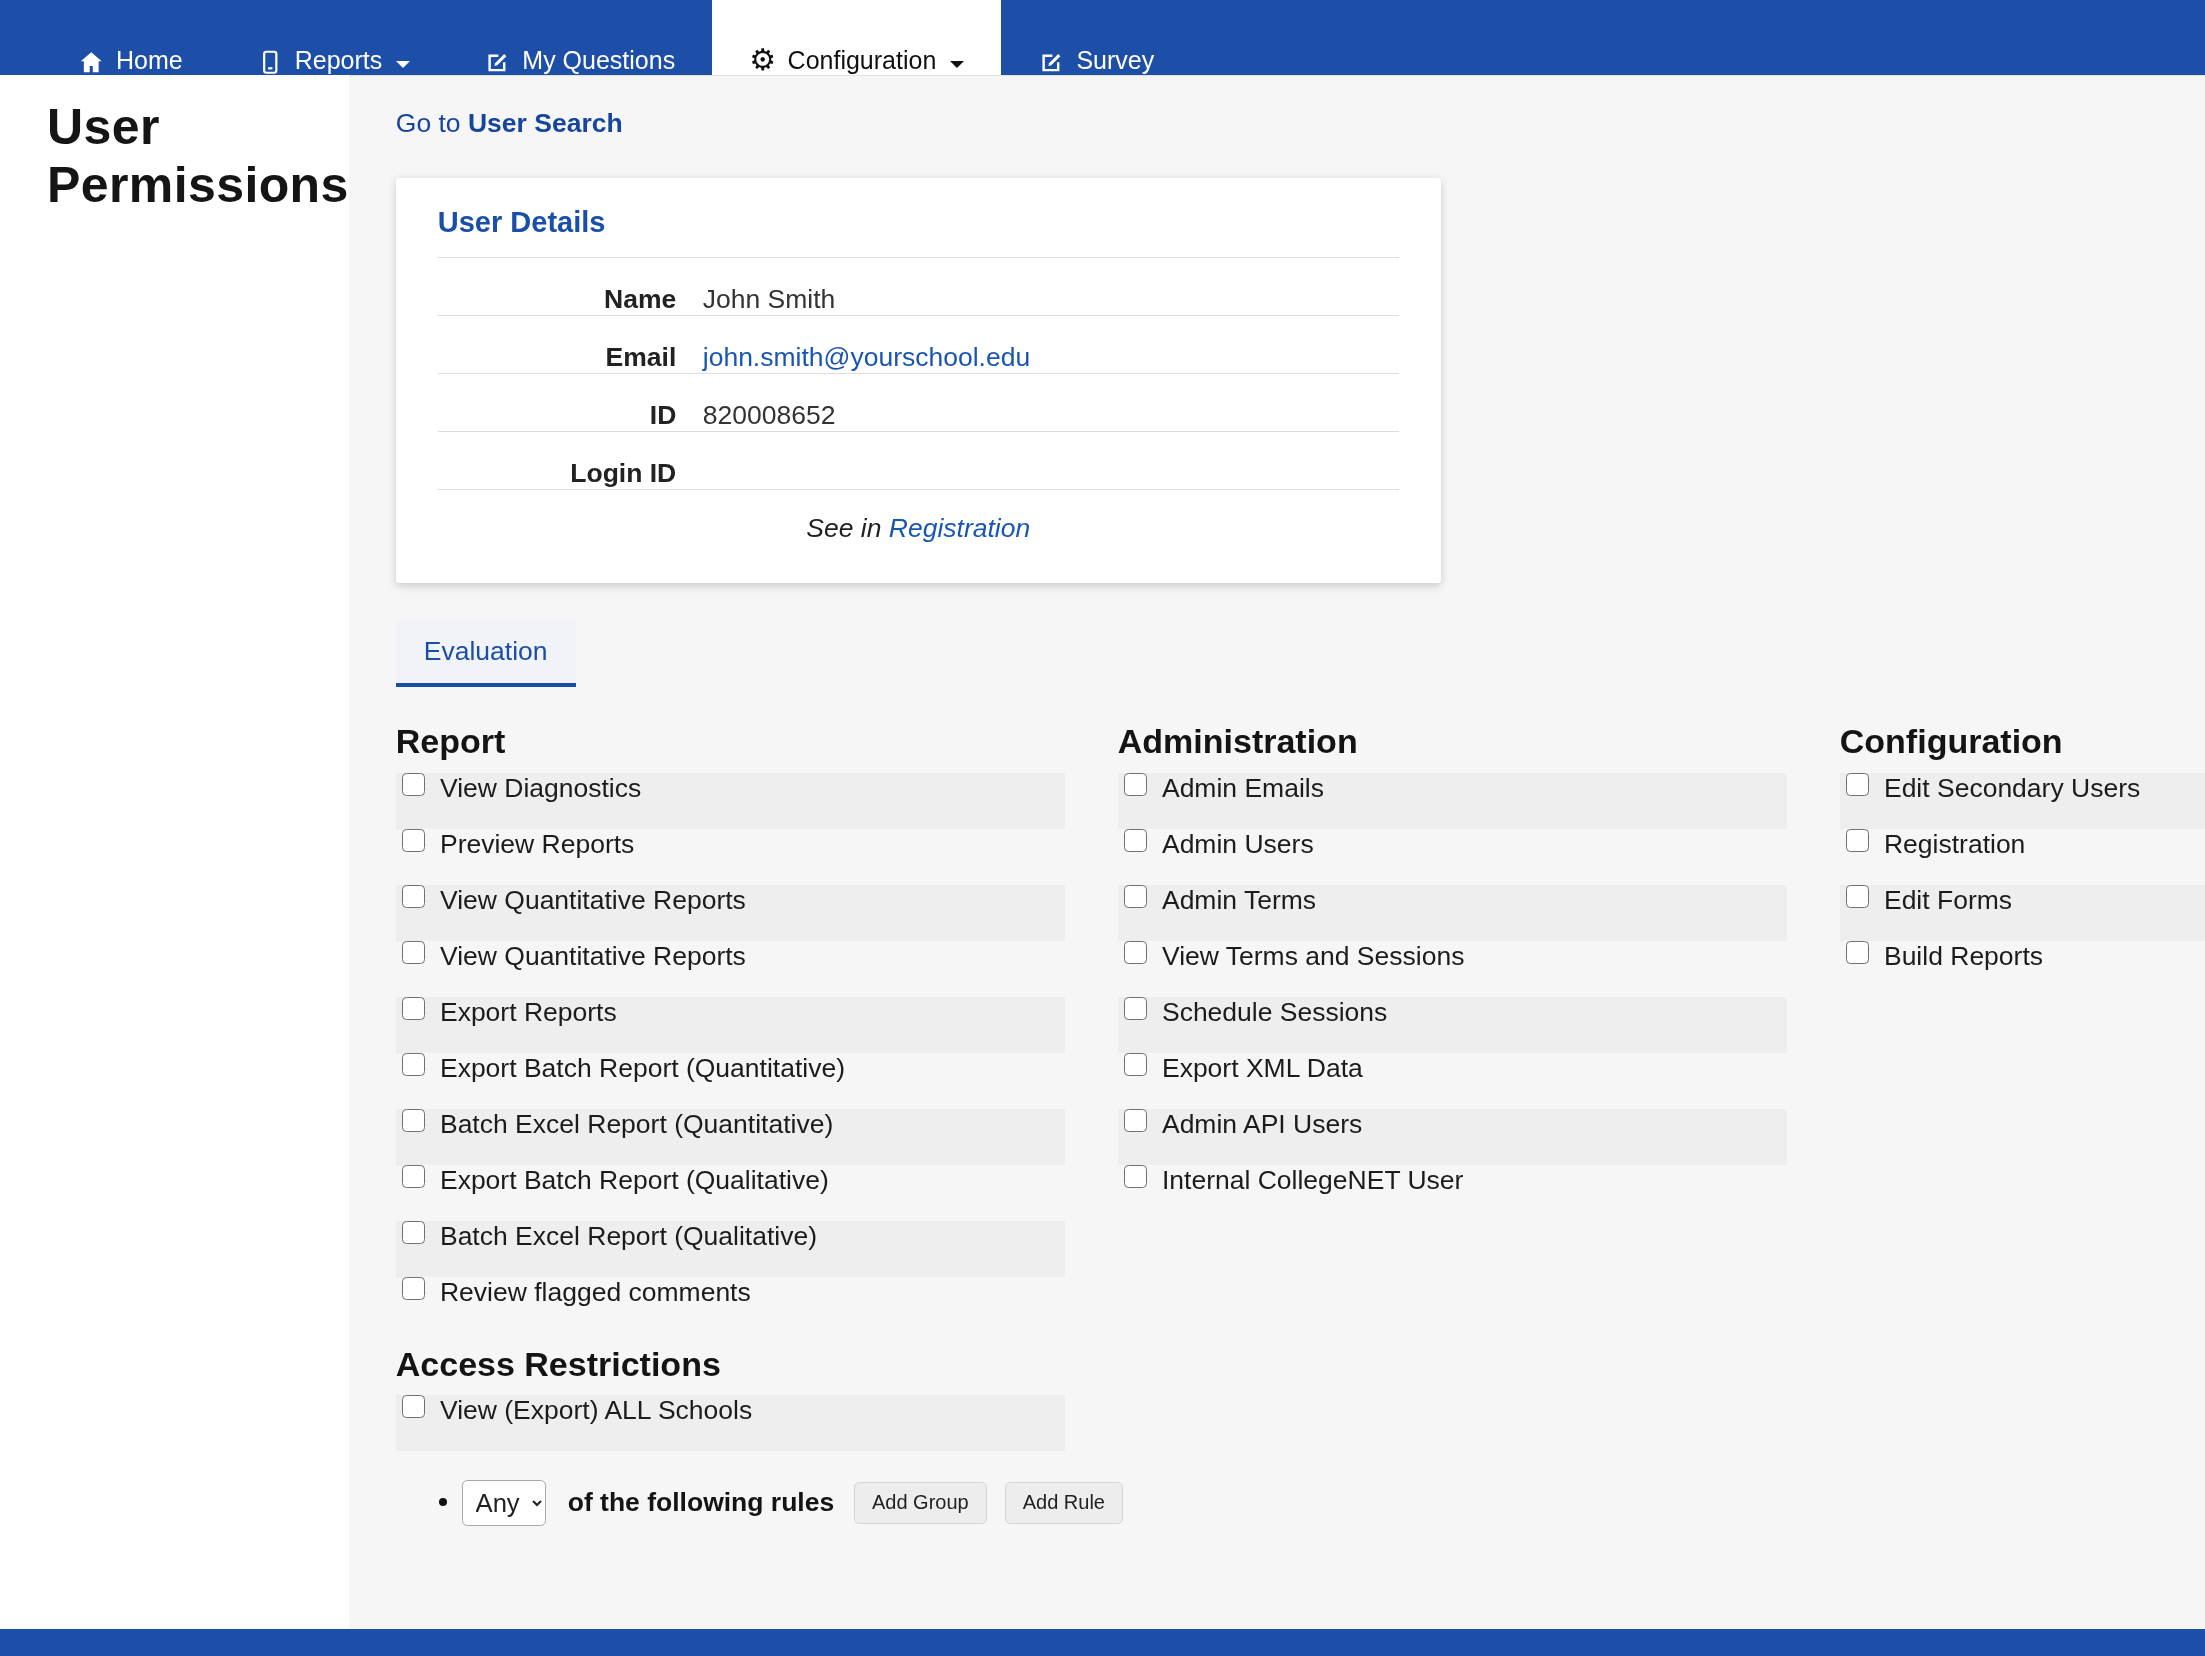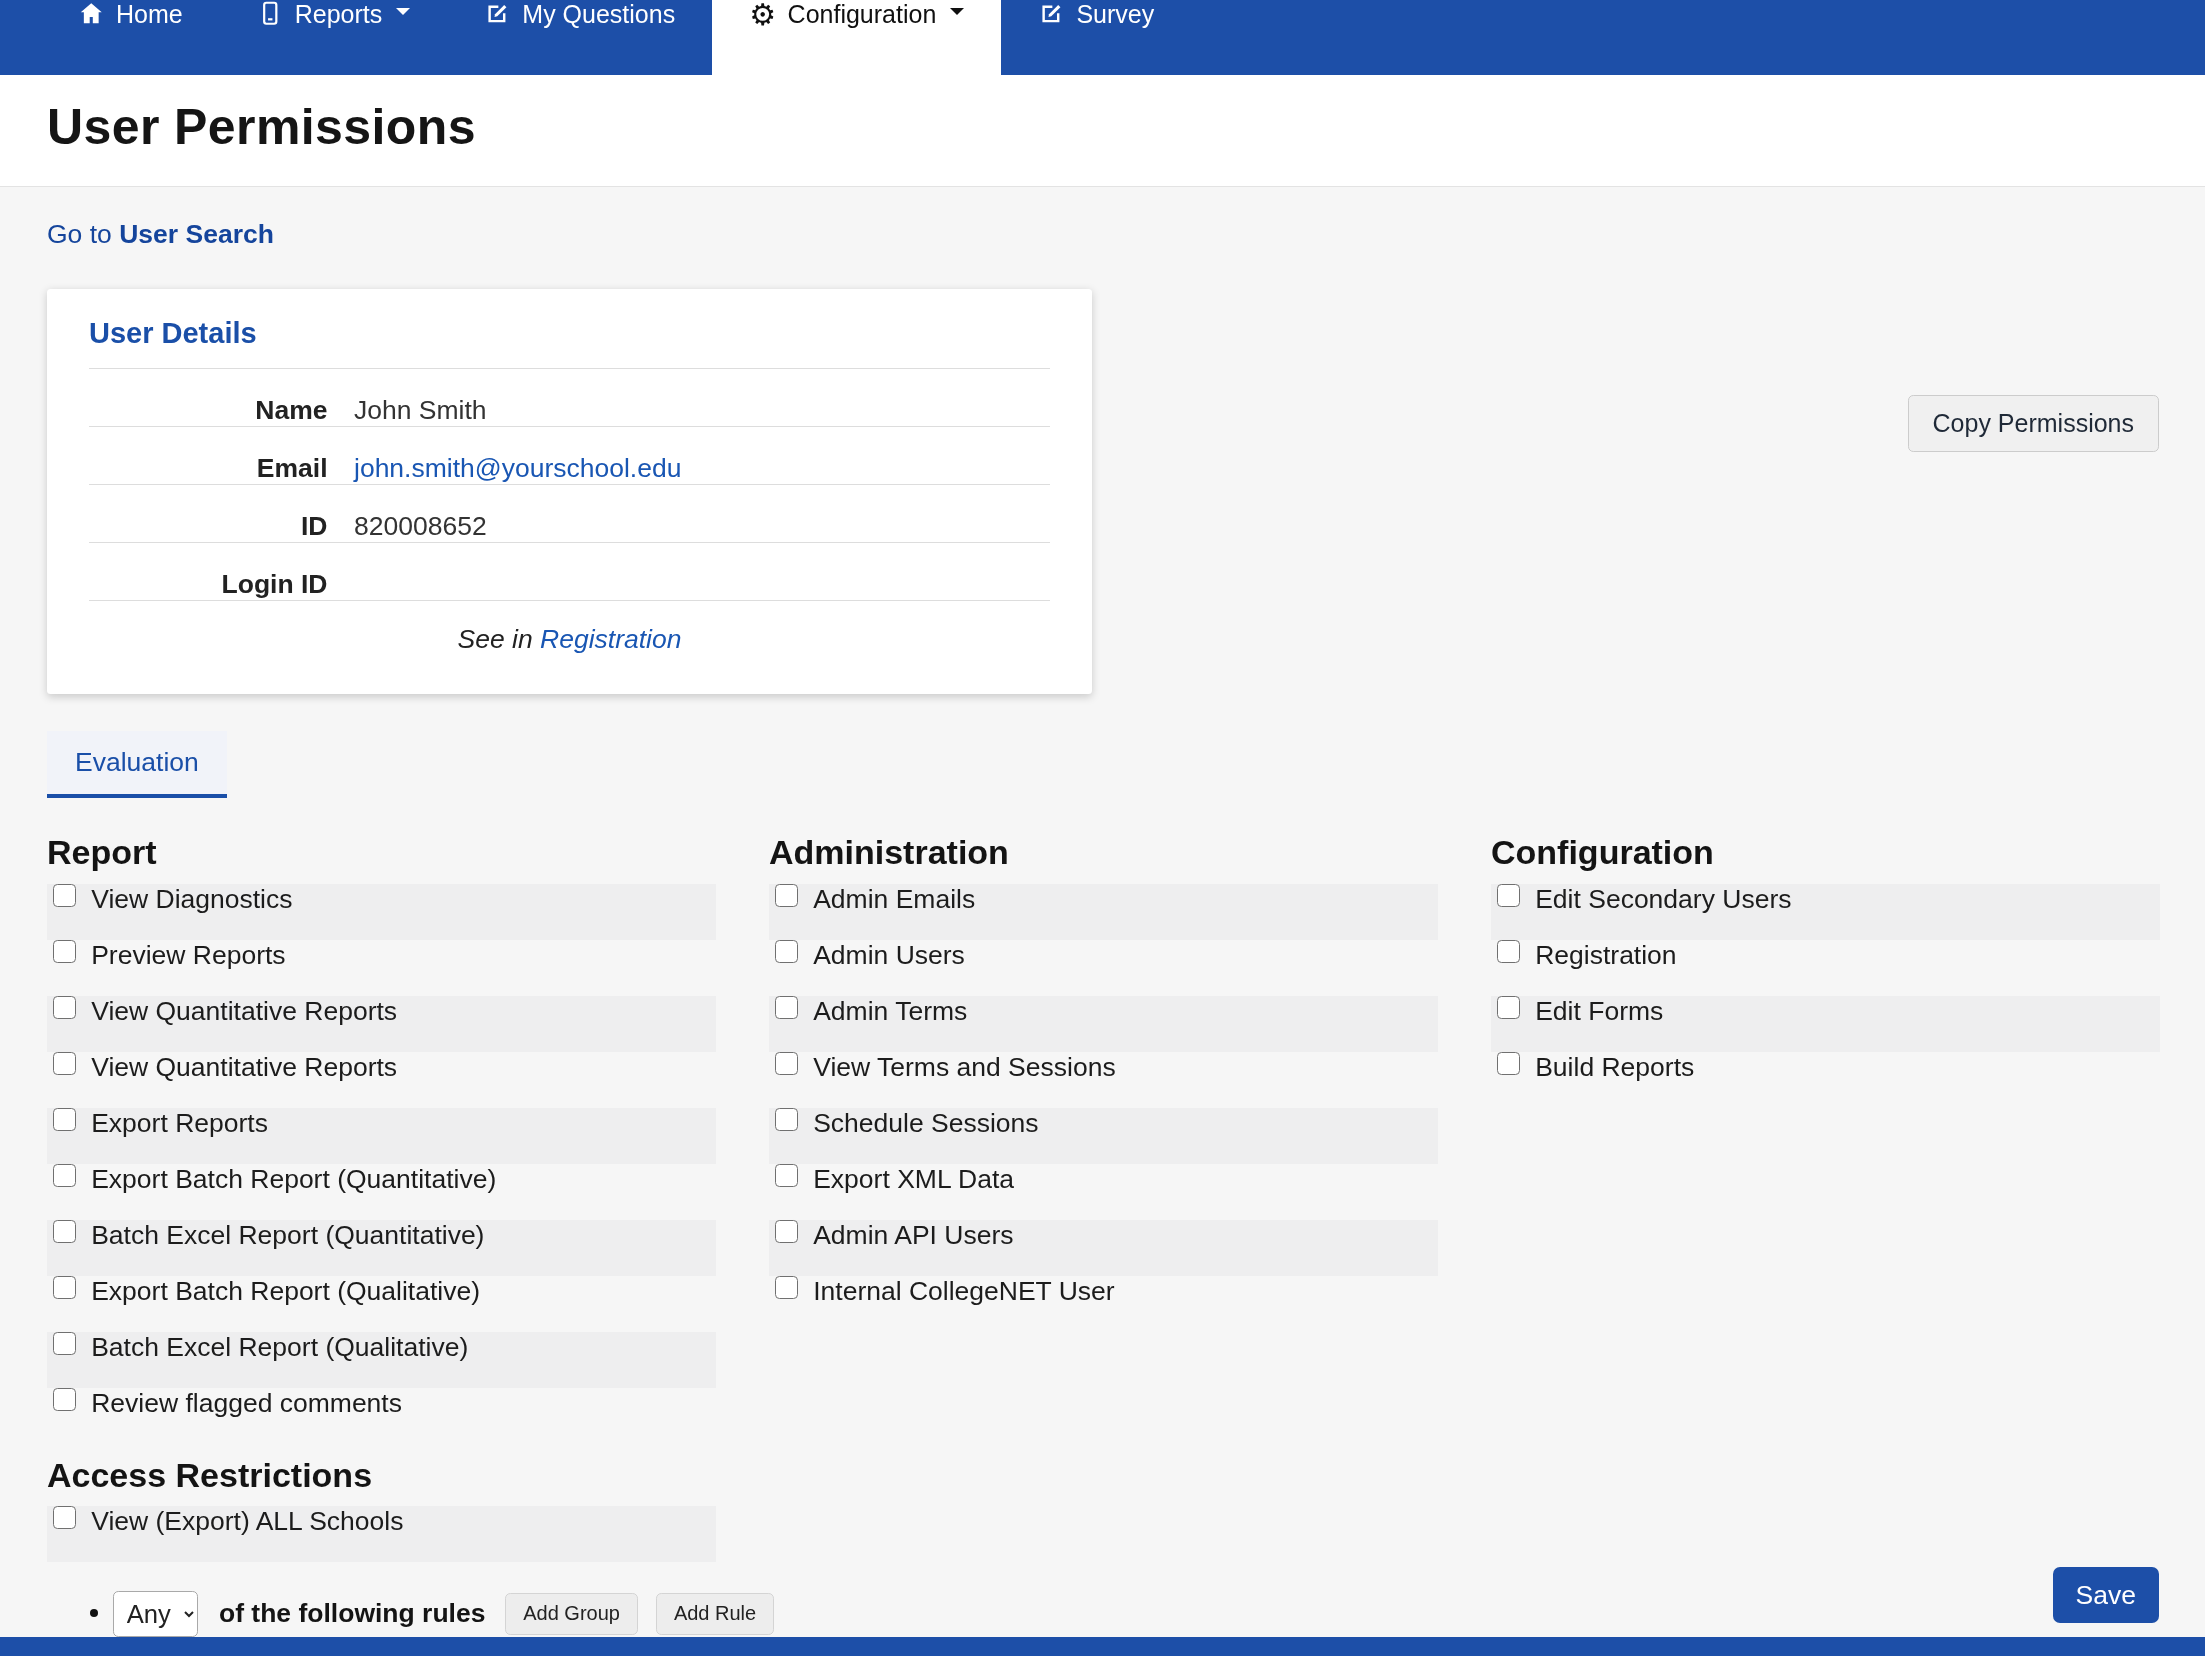--- a/index.html
+++ b/index.html
@@ -2,28 +2,28 @@
 <html style="font-size:14px"><head>
 <meta charset="utf-8">
 <style>
   *{box-sizing:border-box;margin:0;padding:0}
   html,body{width:2206px;height:1657px;overflow:hidden;background:#fff;
     font-family:"Liberation Sans",sans-serif;}
   body{display:flex;flex-direction:column}
 
   
   .topnav{height:75px;background:#1d4fa8;display:flex;align-items:stretch;padding-left:41px;flex-shrink:0}
-  .nav-item{display:flex;align-items:flex-start;gap:11.5px;padding:0 37px;color:#fff;font-size:25px;font-weight:500;cursor:pointer;white-space:nowrap}
+  .nav-item{display:flex;align-items:flex-end;gap:11.5px;padding:0 37px;color:#fff;font-size:25px;font-weight:500;cursor:pointer;white-space:nowrap}
   .nav-item.active{background:#fff;color:#101010}
   .nav-icon{display:flex;align-items:center}
   .nav-icon svg{display:block}
   .gear{font-size:30px;line-height:1}
   .caret{width:0;height:0;border:7px solid transparent;border-top-color:currentColor;margin-top:8px;margin-left:2.6px}
 
-  main{flex:1;display:flex;flex-direction:column;min-height:0}
+  main{flex:1;display:flex;flex-direction:row;min-height:0}
   .page-title{font-size:50px;font-weight:700;color:#151515;margin:23px 0 30px 47px;letter-spacing:0.4px}
 
   .panel{flex:1;background:#f6f6f6;border-top:0.9px solid #e3e3e3;padding:0 47px;position:relative}
 
   .goto-row{padding-top:32px;font-size:26.5px;color:#15459c}
   .goto-row a{color:#15459c;font-weight:700;text-decoration:none;cursor:pointer}
 
   .details-zone{position:relative;margin-top:39px}
   .card{width:1045px;background:#fff;border-radius:3.5px;box-shadow:0 2.6px 8.8px rgba(0,0,0,.18);padding:28px 0 39px}
   .card-title{font-size:29px;font-weight:700;color:#1a4fa8;margin:0 42px 17.6px}

